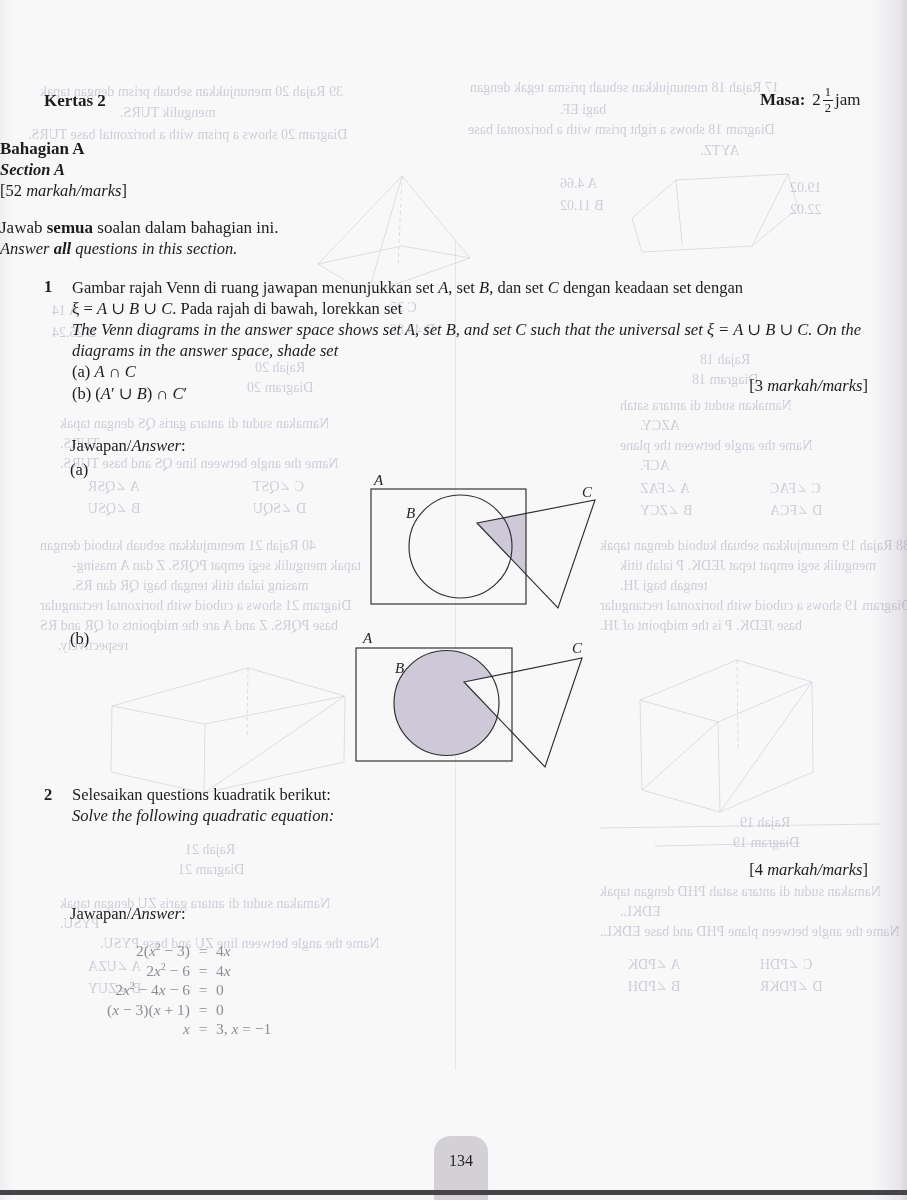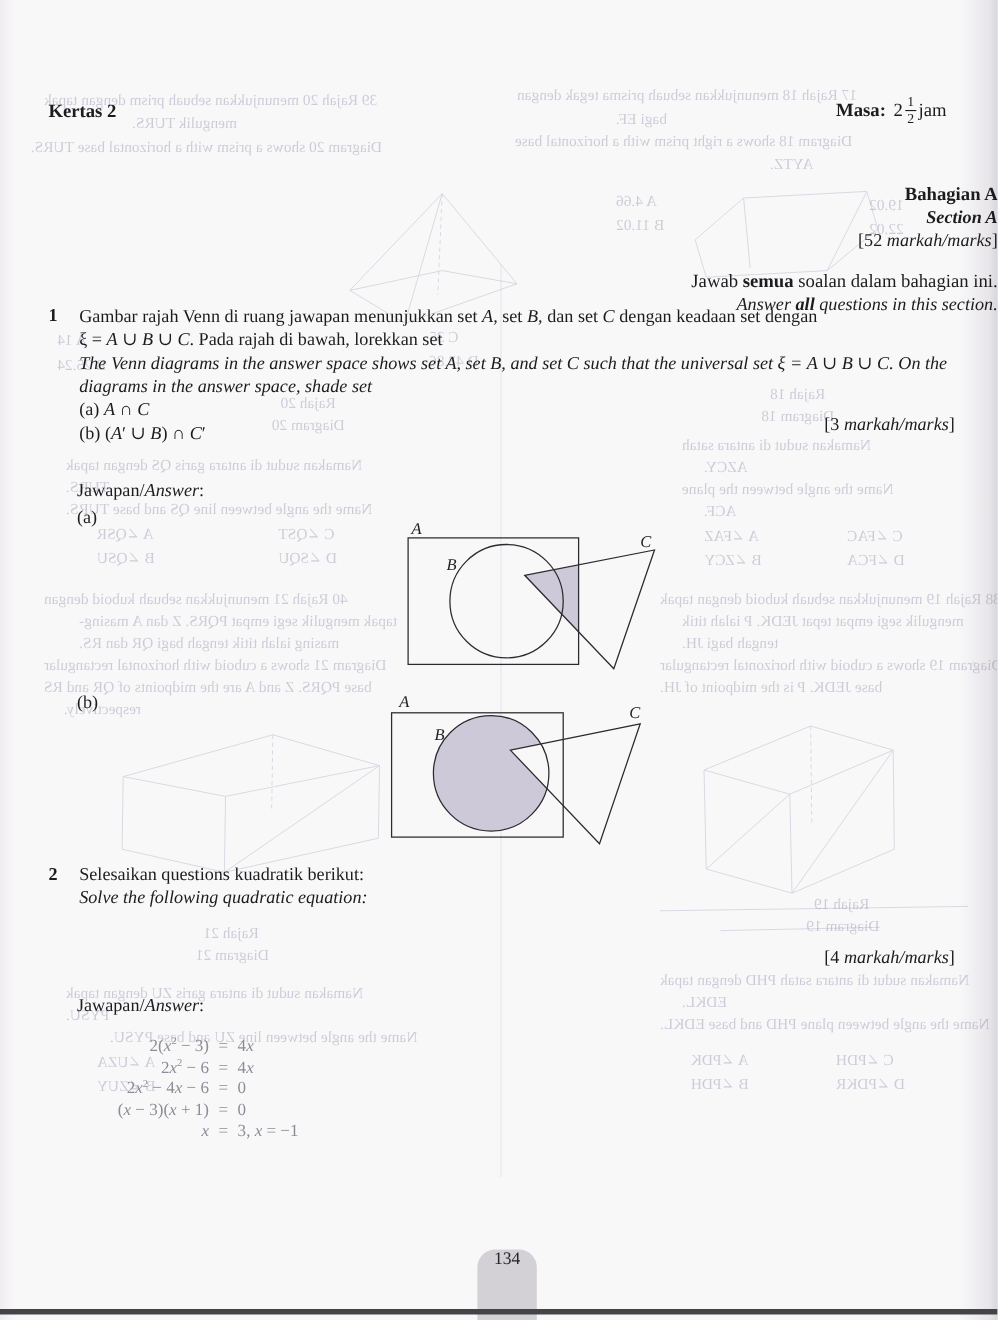--- a/index.html
+++ b/index.html
@@ -9,21 +9,21 @@
       linear-gradient(90deg,#efedf0 0%,#f9f8f9 1.5%,#f9f8f9 96%,#e7e5e9 99.2%,#d9d6db 100%),
       #f9f8f9;
     font-family:"Liberation Serif","DejaVu Serif",serif;
     color:#1c1b1d;font-size:16.5px;
   }
   .abs{position:absolute;}
   .bd{font-weight:700;}
   .it{font-style:italic;}
   sup{font-size:.62em;line-height:0;vertical-align:super;}
   .nowrap{white-space:nowrap;}
-  .center-line{position:absolute;left:0;width:907px;text-align:right;white-space:nowrap;margin-top:28px;}
+  .center-line{position:absolute;left:0;width:907px;text-align:left;white-space:nowrap;}
   .right-line{position:absolute;left:560px;width:308px;text-align:right;white-space:nowrap;}
   
   .masa{display:flex;align-items:center;gap:7px;font-size:17px;}
   .frac{display:inline-flex;flex-direction:column;align-items:center;line-height:1;font-size:12.5px;}
   .frac .num{border-bottom:1.2px solid #1c1b1d;padding:0 2px 1px;}
   .frac .den{padding-top:1px;}
   
   svg.venn{position:absolute;}
   svg.venn .ln{fill:none;stroke:#2d2b2f;stroke-width:1.15;}
   svg.venn .shade{stroke:none;}
@@ -35,21 +35,21 @@
   .we{width:26px;text-align:center;}
   .wr{text-align:left;white-space:nowrap;}
   
   .bleed-layer{position:absolute;left:0;top:0;width:907px;height:1200px;pointer-events:none;overflow:hidden;}
   .bleed{position:absolute;white-space:nowrap;transform:scaleX(-1);color:#6f6690;opacity:.3;filter:blur(.55px);font-size:14px;}
   .bleed-sketch{position:absolute;left:0;top:0;opacity:.42;}
   .vfold{position:absolute;left:455px;top:240px;width:1px;height:830px;background:#c6c0d1;opacity:.35;}
   
   .page-tab{position:absolute;left:434px;top:1136px;width:54px;height:64px;background:#d3d1d5;
     border-radius:16px 16px 0 0;text-align:center;font-size:16px;color:#262527;padding-top:0;box-sizing:border-box;}
-  .page-tab span{display:inline-block;margin-top:0;}
+  .page-tab span{display:inline-block;margin-top:16px;}
   .bottom-edge{position:absolute;left:0;top:1190px;width:907px;height:5px;background:#454248;z-index:5;}
 </style>
 </head>
 <body>
 
 <div class="page">
 
   <div class="bleed-layer">
     <div class="vfold"></div>
     <svg class="bleed-sketch" width="907" height="1200" viewBox="0 0 907 1200">

